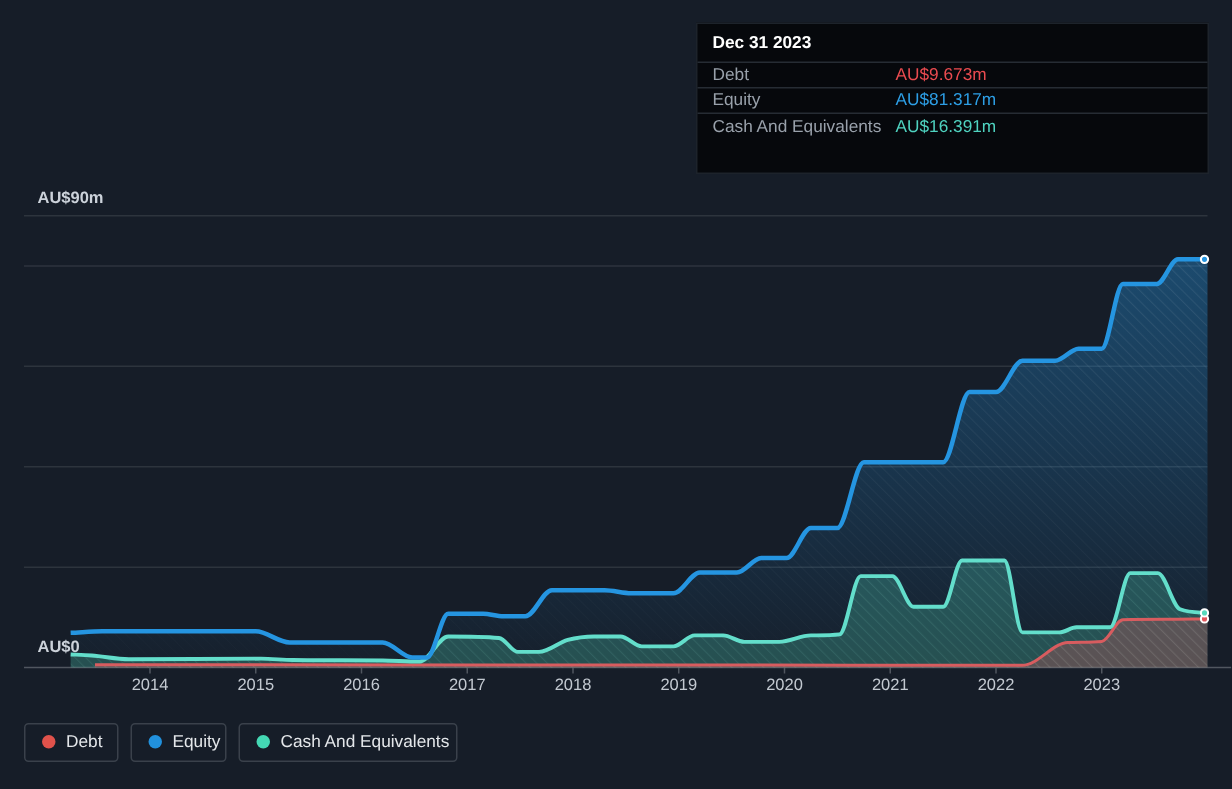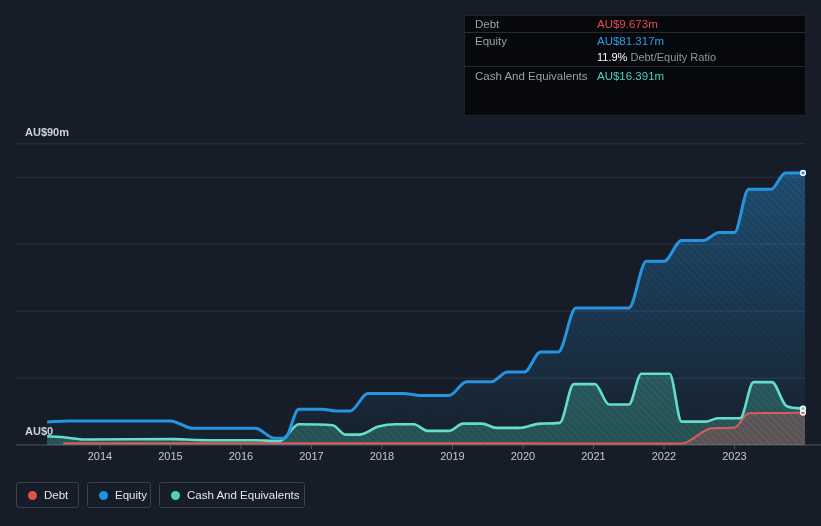--- a/index.html
+++ b/index.html
@@ -77,30 +77,28 @@
 <text x="241.0" y="460" class="yr" text-anchor="middle">2016</text>
 <text x="311.5" y="460" class="yr" text-anchor="middle">2017</text>
 <text x="382.0" y="460" class="yr" text-anchor="middle">2018</text>
 <text x="452.5" y="460" class="yr" text-anchor="middle">2019</text>
 <text x="523.0" y="460" class="yr" text-anchor="middle">2020</text>
 <text x="593.5" y="460" class="yr" text-anchor="middle">2021</text>
 <text x="664.0" y="460" class="yr" text-anchor="middle">2022</text>
 <text x="734.5" y="460" class="yr" text-anchor="middle">2023</text>
 </svg>
 <div class="tip">
+ <div class="ttl">Dec 31 2023</div>
  <div class="row" style="height:16px;">
         <span class="lab">Debt</span>
         <span class="val" style="color:#ea4b50;">AU$9.673m</span>
       </div>
  <div class="row sep" style="height:16px;line-height:17px;">
         <span class="lab">Equity</span>
         <span class="val" style="color:#2d9fe6;">AU$81.317m</span>
-      </div>
- <div class="row" style="height:17px;line-height:16px;font-size:11px;">
-        <span class="val" style="color:#fff;">11.9% <span style="color:#8f969f;">Debt/Equity Ratio</span></span>
       </div>
  <div class="row sep" style="height:22px;line-height:19px;">
         <span class="lab">Cash And Equivalents</span>
         <span class="val" style="color:#4fd3c0;">AU$16.391m</span>
       </div>
 </div>
 <div class="leg" style="left:16px;width:63px;"><span class="dot" style="background:#e0524b;"></span>Debt</div>
 <div class="leg" style="left:87px;width:64px;"><span class="dot" style="background:#2191dd;"></span>Equity</div>
 <div class="leg" style="left:159px;width:146px;"><span class="dot" style="background:#44d8b4;"></span>Cash And Equivalents</div>
 </div>

